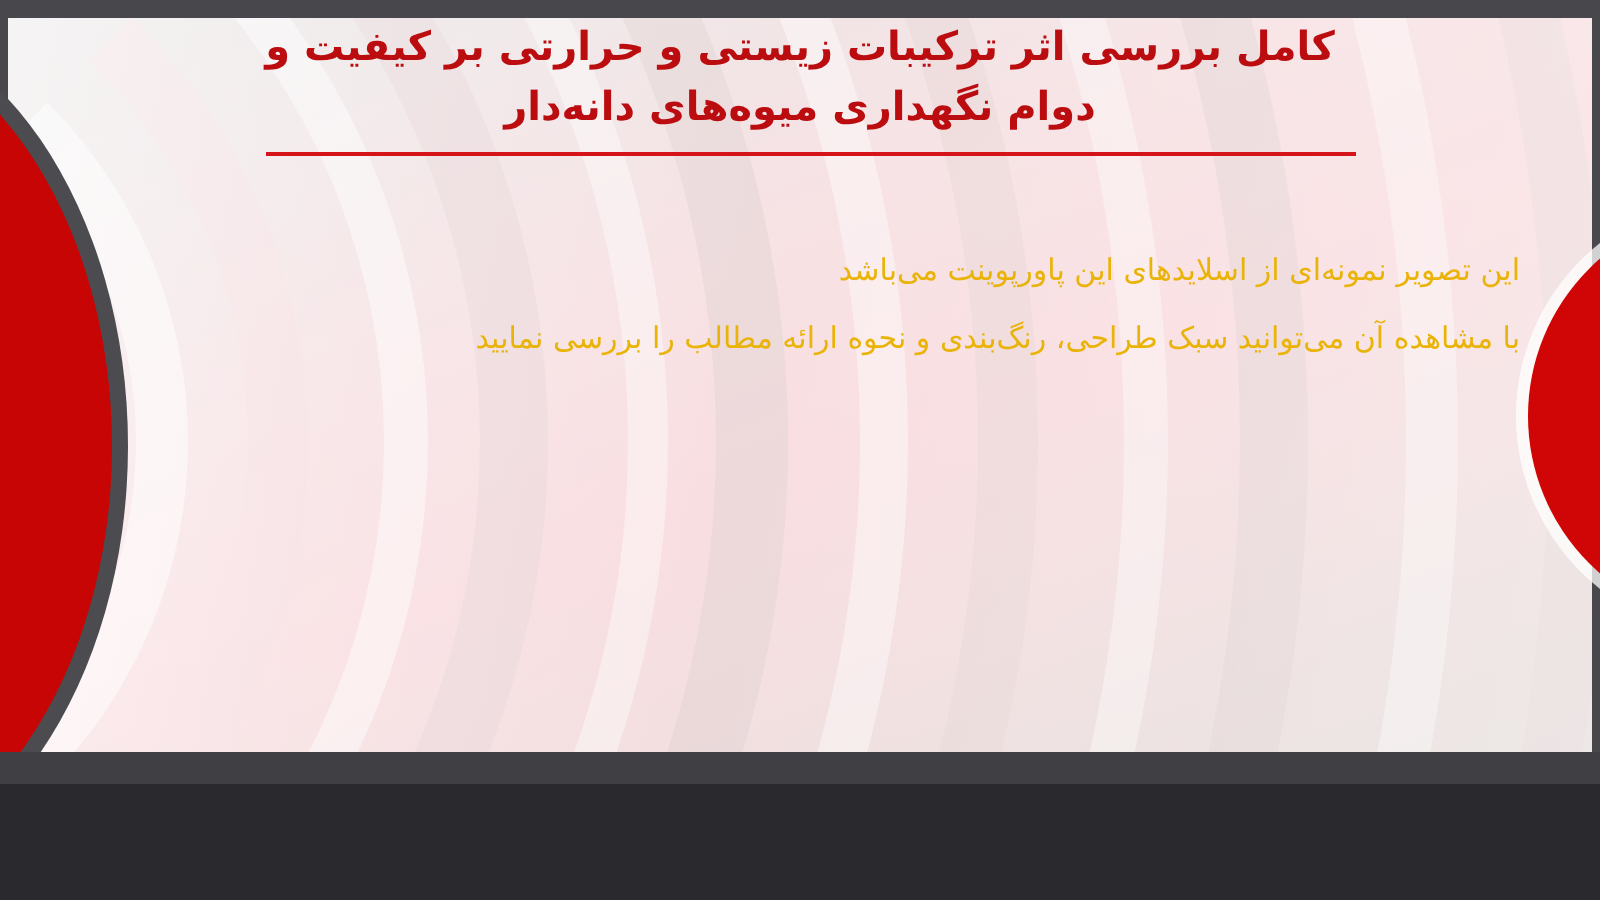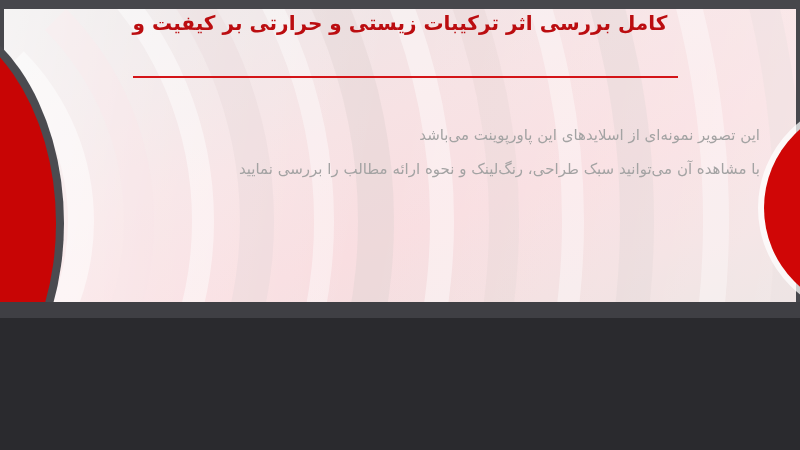--- a/index.html
+++ b/index.html
@@ -3,21 +3,21 @@
 <meta charset="utf-8">
 <style>
   html, body {
     margin: 0;
     padding: 0;
     background: #2a2a2e;
   }
   #slide {
     position: relative;
     width: 800px;
-    height: 318px;
+    height: 392px;
     overflow: hidden;
     background: #45454a;
     font-family: "DejaVu Sans", "Liberation Sans", sans-serif;
   }
 
   
   .frame-top {
     position: absolute;
     left: 0; top: 0;
     width: 800px; height: 9px;
@@ -162,21 +162,21 @@
   
   .body-block {
     position: absolute;
     right: 40px;
     top: 118px;
     width: 700px;
     text-align: right;
     z-index: 8;
   }
   .body-line {
-    color: #a3a3a3;
+    color: #eab308;
     font-size: 15px;
     line-height: 34px;
     white-space: nowrap;
   }
 </style>
 </head>
 <body>
 
 <div id="slide">
 
@@ -203,22 +203,23 @@
   </div>
 
   <div class="left-blob-outline"></div>
   <div class="left-blob"></div>
 
   <div class="right-blob-halo"></div>
   <div class="right-blob"></div>
 
   <div class="title-block">
     <div class="title-line">کامل بررسی اثر ترکیبات زیستی و حرارتی بر کیفیت و</div>
+    <div class="title-line">دوام نگهداری میوه‌های دانه‌دار</div>
   </div>
   <div class="title-rule"></div>
 
   <div class="body-block">
     <div class="body-line">این تصویر نمونه‌ای از اسلایدهای این پاورپوینت می‌باشد</div>
-    <div class="body-line">با مشاهده آن می‌توانید سبک طراحی، رنگ‌لینک و نحوه ارائه مطالب را بررسی نمایید</div>
+    <div class="body-line">با مشاهده آن می‌توانید سبک طراحی، رنگ‌بندی و نحوه ارائه مطالب را بررسی نمایید</div>
   </div>
 
   <div class="frame-bottom"></div>
 </div>
 
 </body></html>

